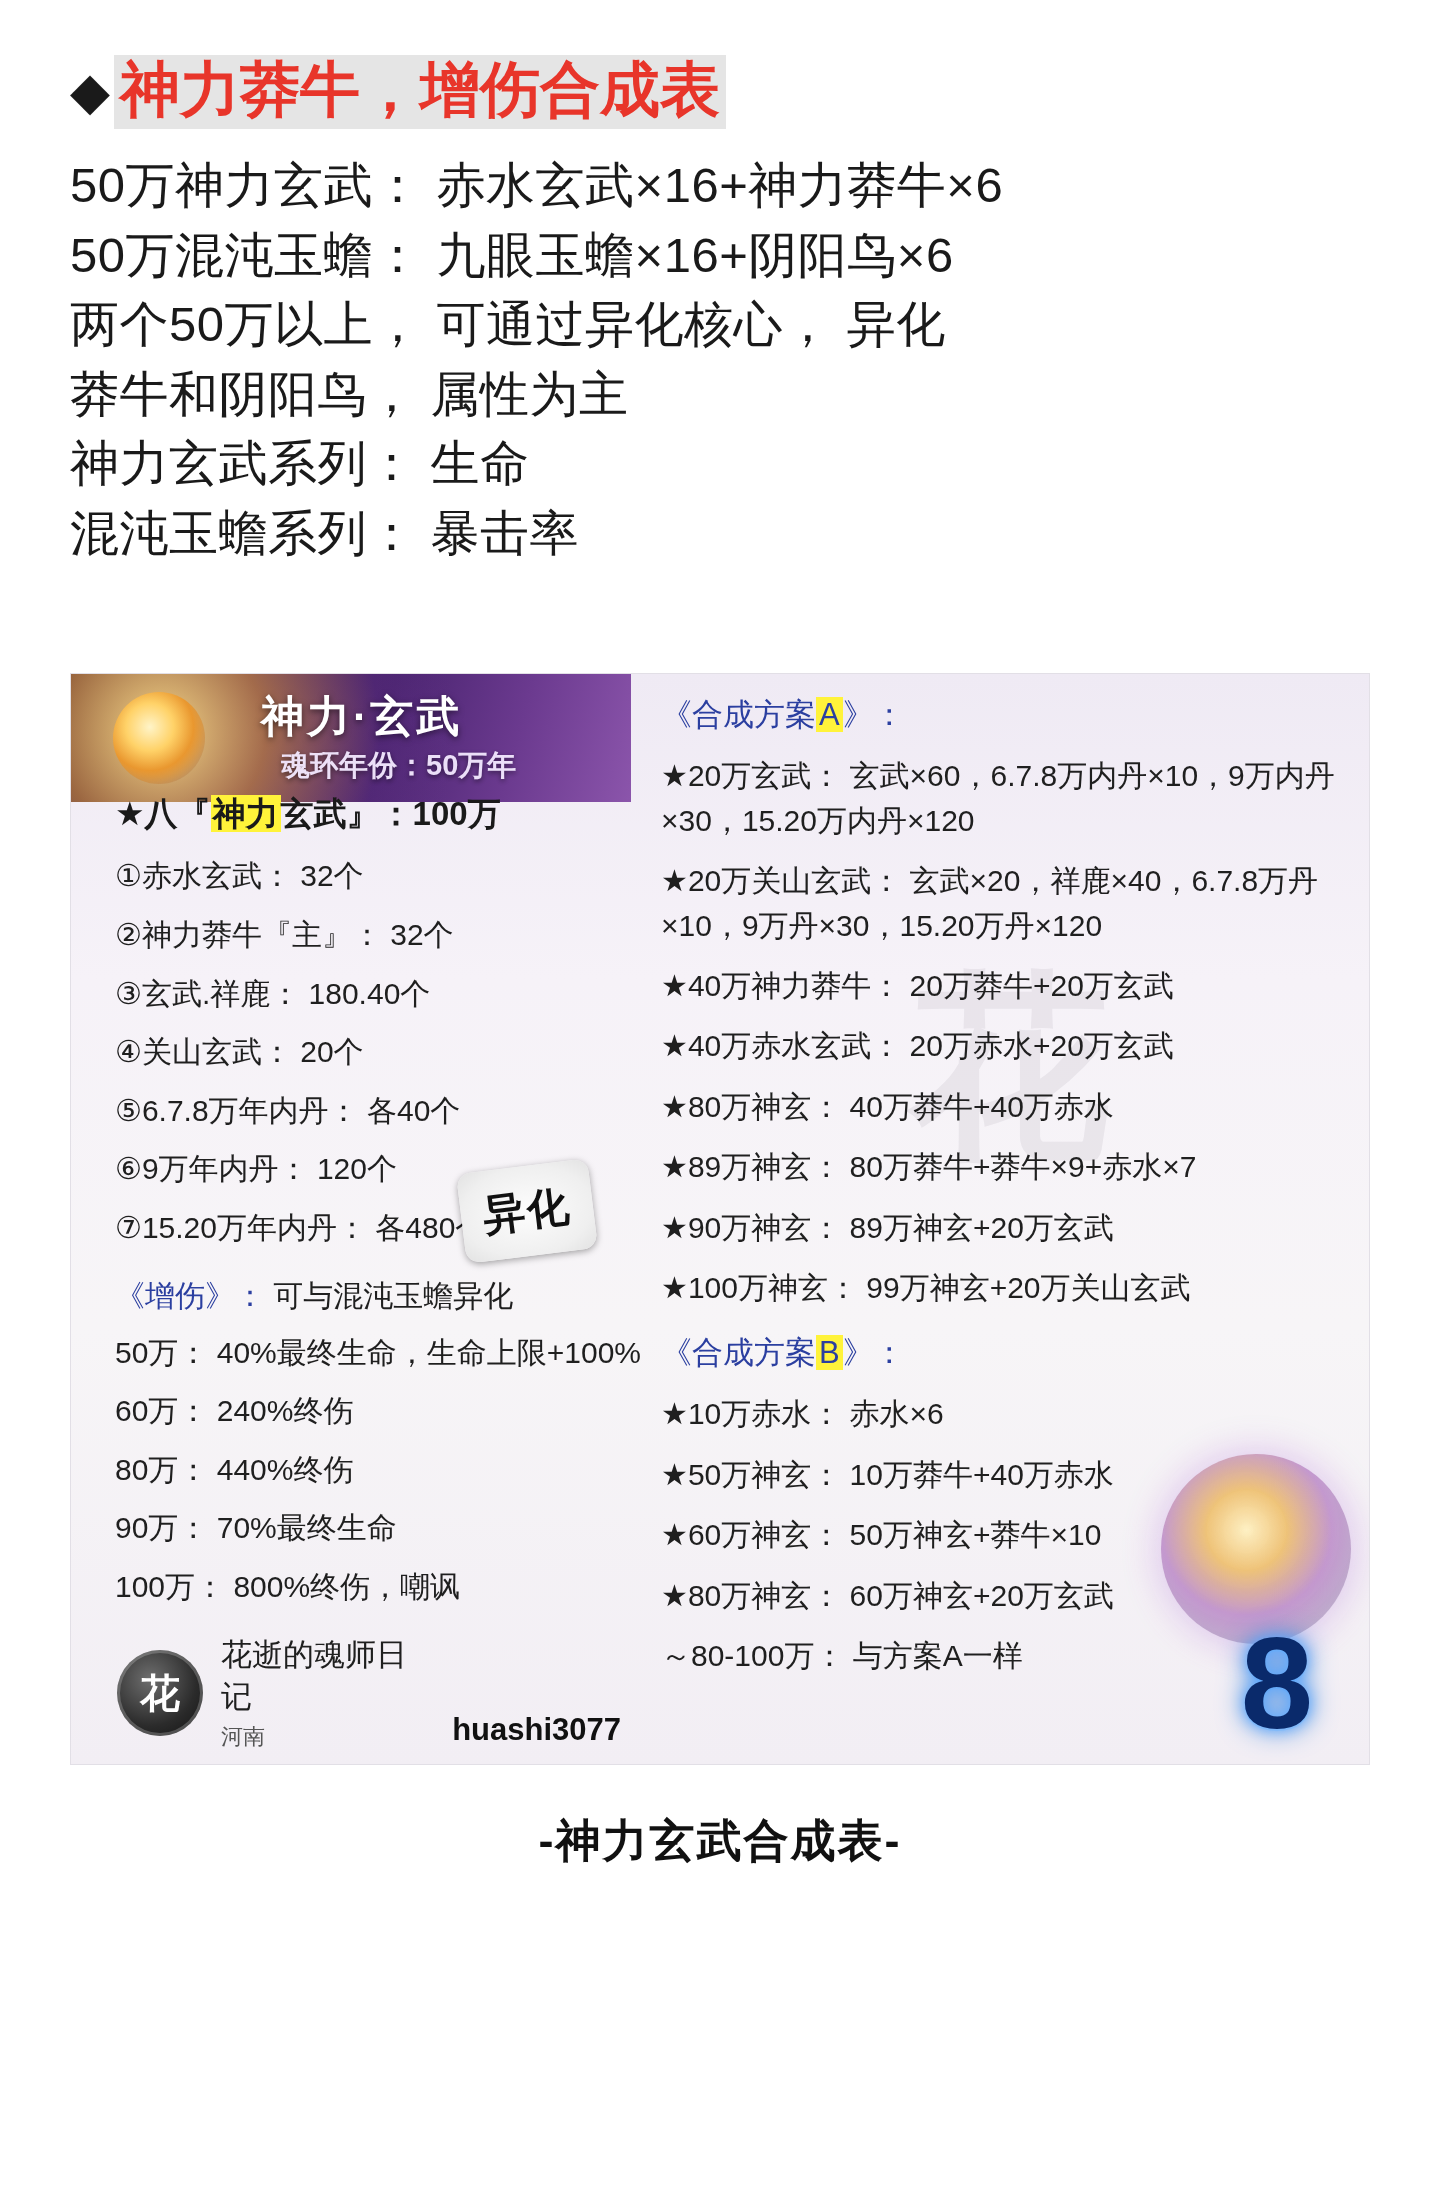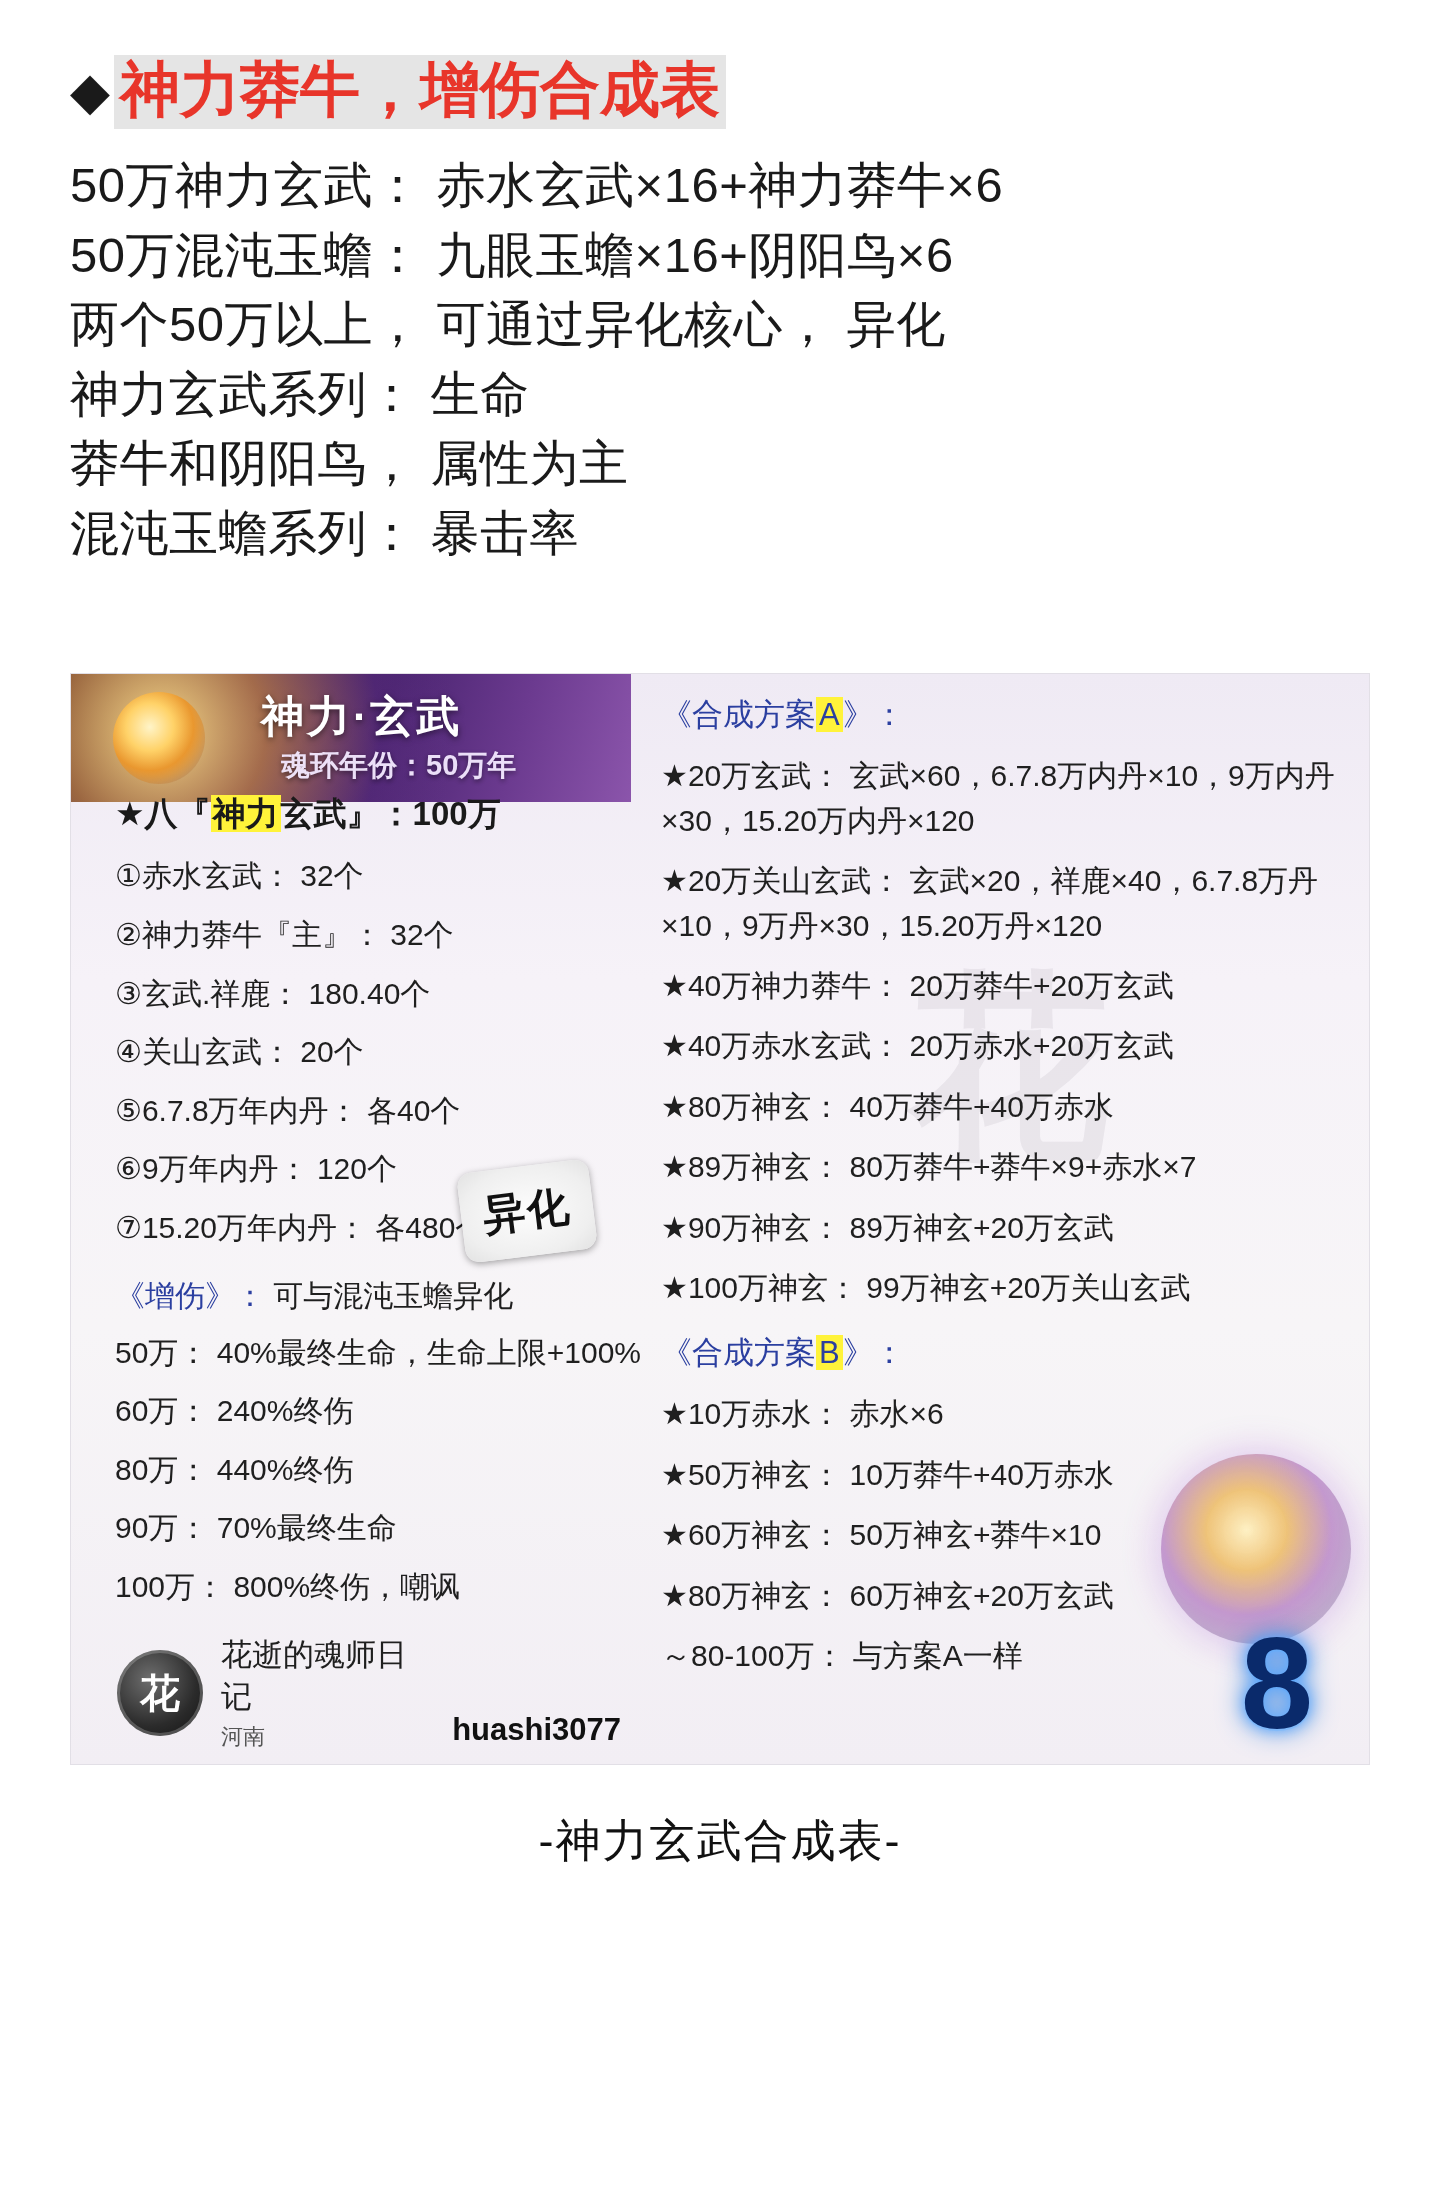--- a/index.html
+++ b/index.html
@@ -240,41 +240,41 @@
     font-weight: 700;
     z-index: 1;
     letter-spacing: 10px;
     pointer-events: none;
   }
 
   .caption {
     margin-top: 46px;
     text-align: center;
     font-size: 45px;
-    font-weight: 400;
+    font-weight: 700;
     color: #111;
     letter-spacing: 2px;
   }
 </style>
 </head>
 <body>
 
 <div class="page">
 
   <div class="heading">
     <span class="diamond">◆</span>
     <span class="hl">神力莽牛，增伤合成表</span>
   </div>
 
   <div>
     <div class="intro-line">50万神力玄武： 赤水玄武×16+神力莽牛×6</div>
     <div class="intro-line">50万混沌玉蟾： 九眼玉蟾×16+阴阳鸟×6</div>
     <div class="intro-line">两个50万以上， 可通过异化核心， 异化</div>
+    <div class="intro-line">莽牛和阴阳鸟， 属性为主</div>
     <div class="intro-line">神力玄武系列： 生命</div>
-    <div class="intro-line">莽牛和阴阳鸟， 属性为主</div>
     <div class="intro-line">混沌玉蟾系列： 暴击率</div>
   </div>
 
   <div class="spacer-block"></div>
 
   <div class="card">
 
     <div class="ghost-mark">花</div>
 
     <div class="card-inner">

